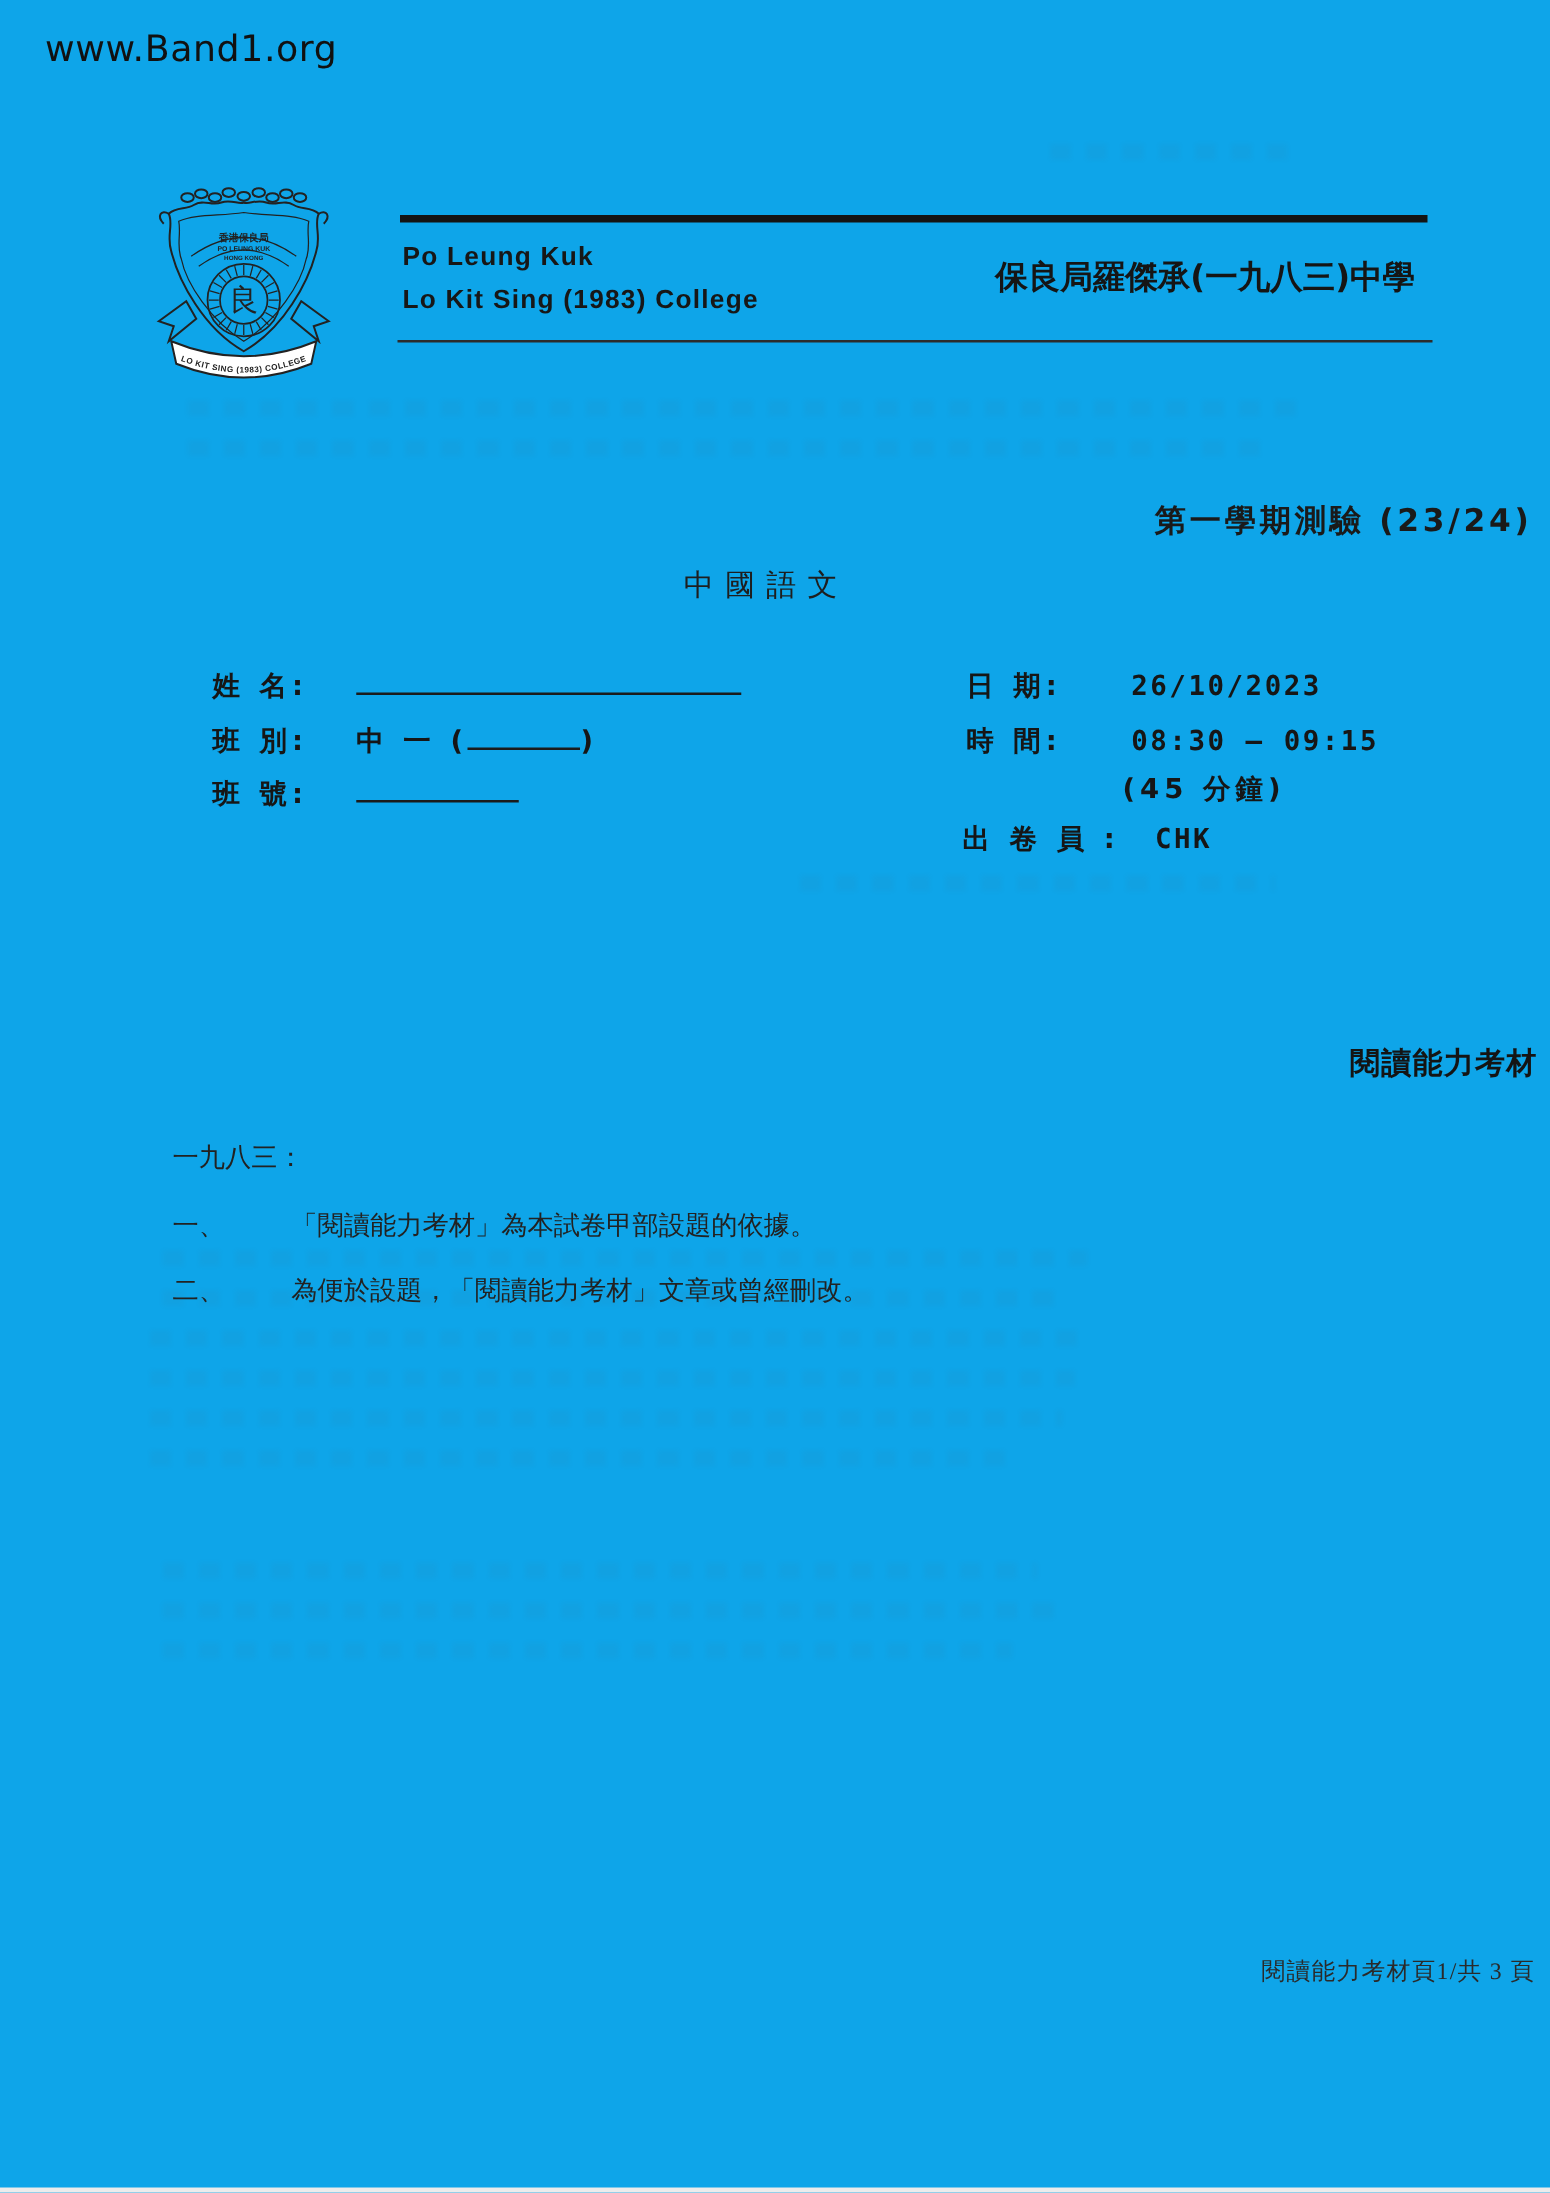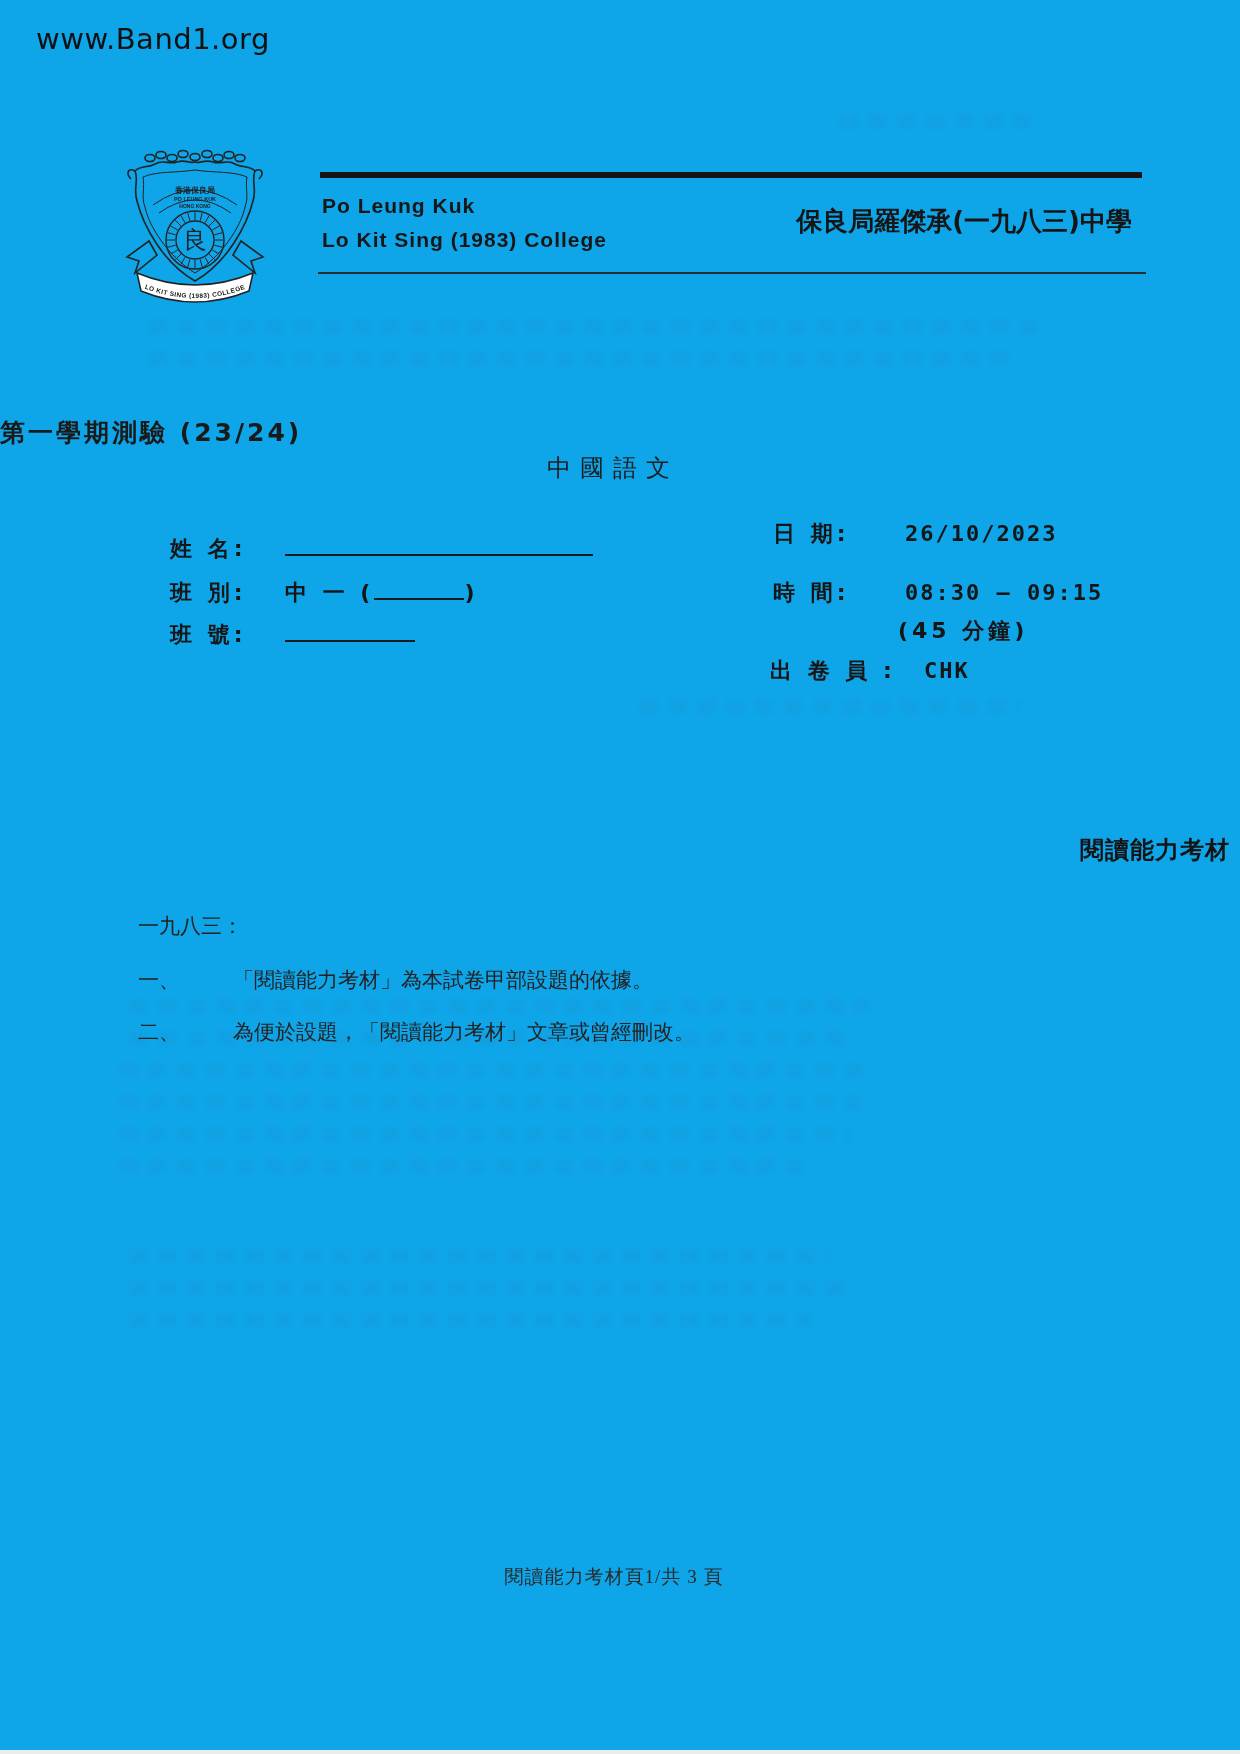--- a/index.html
+++ b/index.html
@@ -31,21 +31,21 @@
   .en-name.l1{top:194px;}
   .en-name.l2{top:228px;}
   .zh-name{
     position:absolute;right:108px;top:204px;
     font-family:"DejaVu Sans", sans-serif;
     font-weight:700;font-size:26px;color:#151515;
     white-space:nowrap;letter-spacing:0px;
   }
   
   .title1{
-    position:absolute;left:0;top:416px;width:1226px;text-align:left;
+    position:absolute;left:0;top:400px;width:1226px;text-align:right;
     font-family:"DejaVu Sans", sans-serif;
     font-weight:700;font-size:25px;letter-spacing:3px;color:#1a1a1a;
   }
   .title2{
     position:absolute;left:0;top:452px;width:1226px;text-align:center;
     font-family:Liberation Sans, sans-serif;
     font-size:24px;letter-spacing:9px;color:#1e1e1e;
   }
   
   .frow{
@@ -63,21 +63,21 @@
     letter-spacing:2px;
   }
   .fcjk{
     font-family:"DejaVu Sans", sans-serif;font-weight:700;letter-spacing:4px;
   }
   .fill{border-bottom:2.5px solid #1b1b1b;display:inline-block;height:6px;}
   .w308{width:308px;} .w90{width:90px;} .w130{width:130px;}
   .row-name   {left:170px;top:534px;}
   .row-class  {left:170px;top:578px;}
   .row-classno{left:170px;top:620px;}
-  .row-date   {left:773px;top:519px;}
+  .row-date   {left:773px;top:534px;}
   .row-time   {left:773px;top:578px;justify-content:center;}
   .row-dur    {left:898px;top:616px;}
   .row-setter {left:770px;top:656px;}
   .gap22{display:inline-block;width:22px;}
   
   .section-title{
     position:absolute;left:0;top:834px;width:1230px;text-align:right;
     font-family:"DejaVu Sans", sans-serif;font-weight:700;
     font-size:24px;letter-spacing:1px;color:#141414;
   }
@@ -87,21 +87,21 @@
   }
   .note-item{
     position:absolute;left:138px;display:flex;
     font-size:21px;color:#222;white-space:nowrap;
   }
   .note-item.i1{top:966px;}
   .note-item.i2{top:1018px;}
   .note-no{width:95px;flex:none;}
   
   .footer{
-    position:absolute;left:0;top:1564px;width:1228px;text-align:center;
+    position:absolute;left:0;top:1564px;width:1228px;text-align:right;
     font-size:19px;color:#2a2a2a;letter-spacing:1px;
   }
   
   .noise{
     position:absolute;height:13px;
     background:repeating-linear-gradient(90deg,#555 0 17px,transparent 17px 29px);
     opacity:0.045;filter:blur(2px);pointer-events:none;
   }
   .page-edge{position:absolute;left:0;bottom:0;width:100%;height:4px;background:#ececec;}
   

